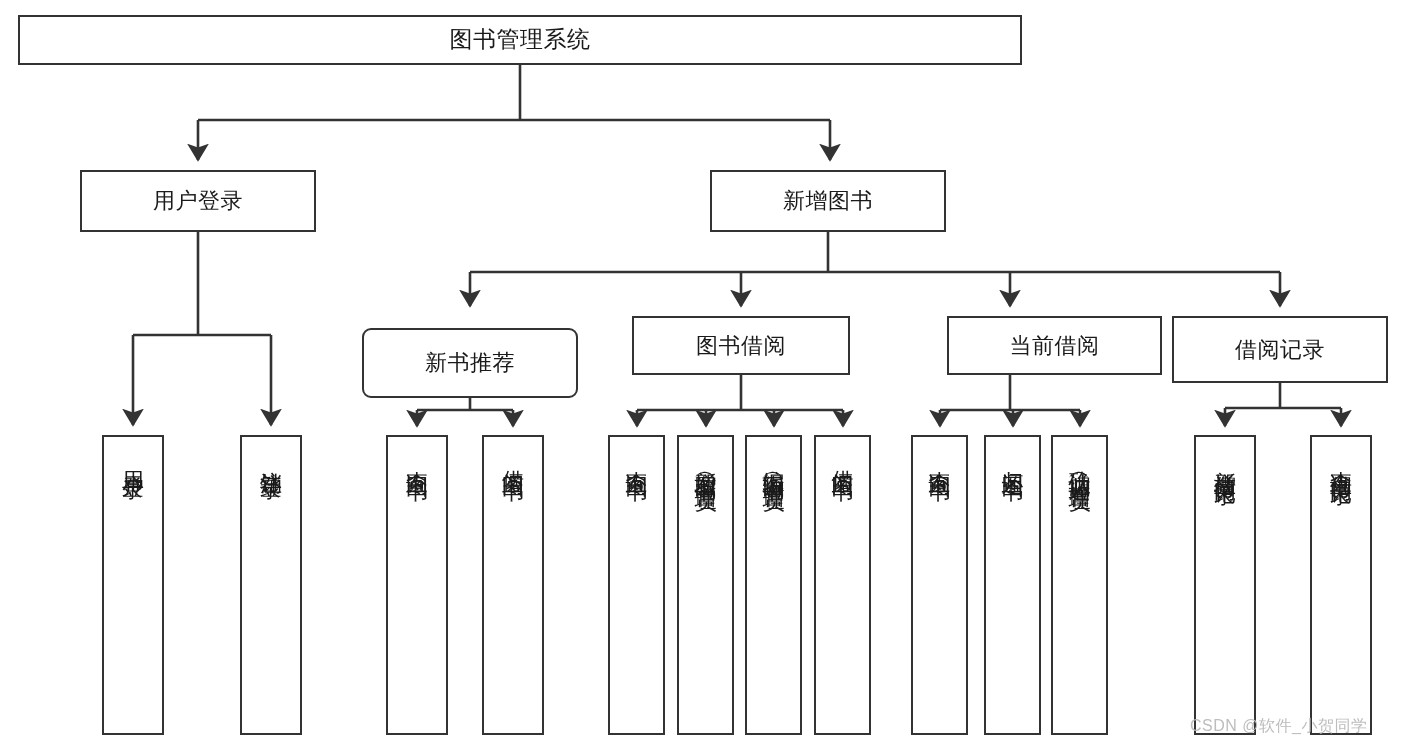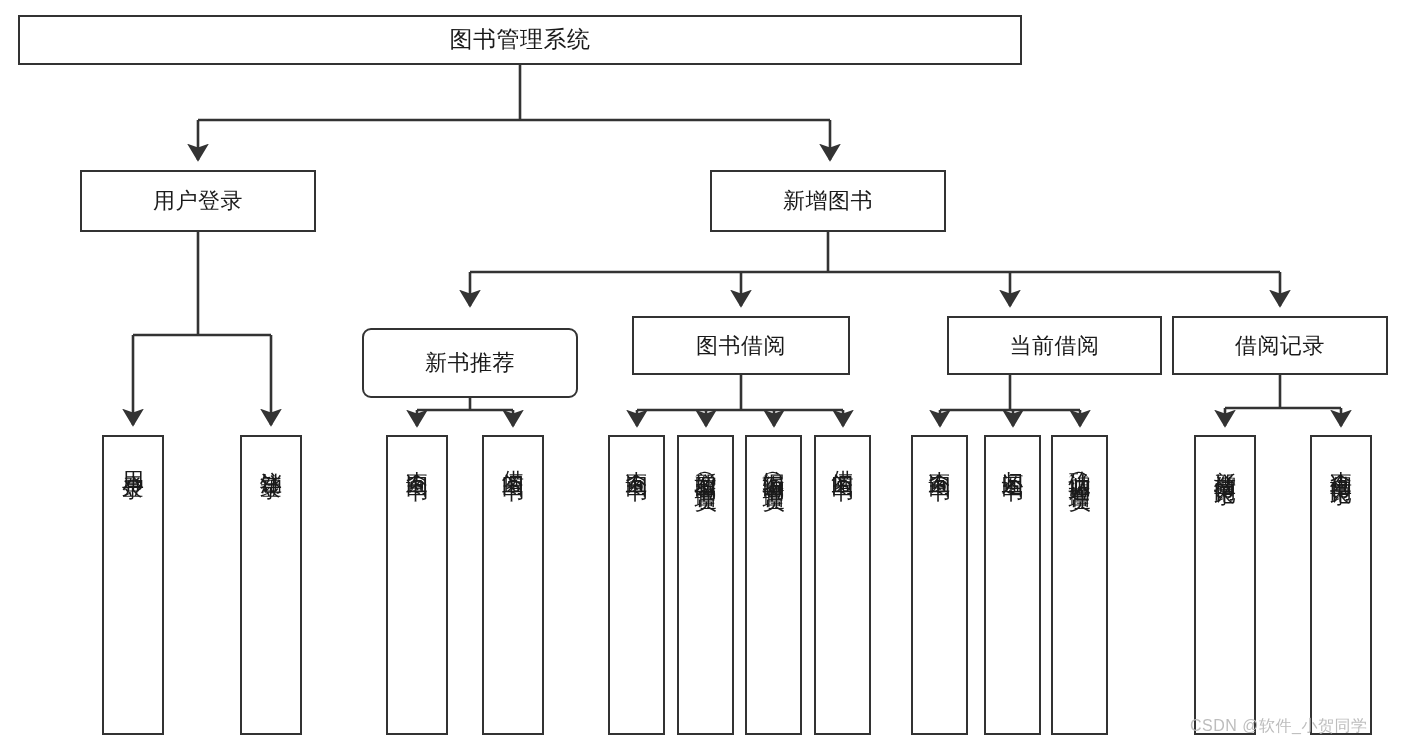--- a/index.html
+++ b/index.html
@@ -134,21 +134,21 @@
 
   <div class="node horizontal" style="left:362px; top:328px; width:216px; height:70px;border-radius:9px;">
     <span class="node-label">新书推荐</span>
   </div>
   <div class="node horizontal" style="left:632px; top:316px; width:218px; height:59px;">
     <span class="node-label">图书借阅</span>
   </div>
   <div class="node horizontal" style="left:903px; top:316px; width:215px; height:59px;margin-left:44px;">
     <span class="node-label">当前借阅</span>
   </div>
-  <div class="node horizontal" style="left:1172px; top:316px; width:216px; height:59px;">
+  <div class="node horizontal" style="left:1172px; top:316px; width:216px; height:67px;">
     <span class="node-label">借阅记录</span>
   </div>
 
   <div class="node vertical" style="left:102px; top:435px; width:62px; height:300px;">
     <span class="node-label">用户登录</span>
   </div>
   <div class="node vertical" style="left:240px; top:435px; width:62px; height:300px;">
     <span class="node-label">注销登录</span>
   </div>
 

